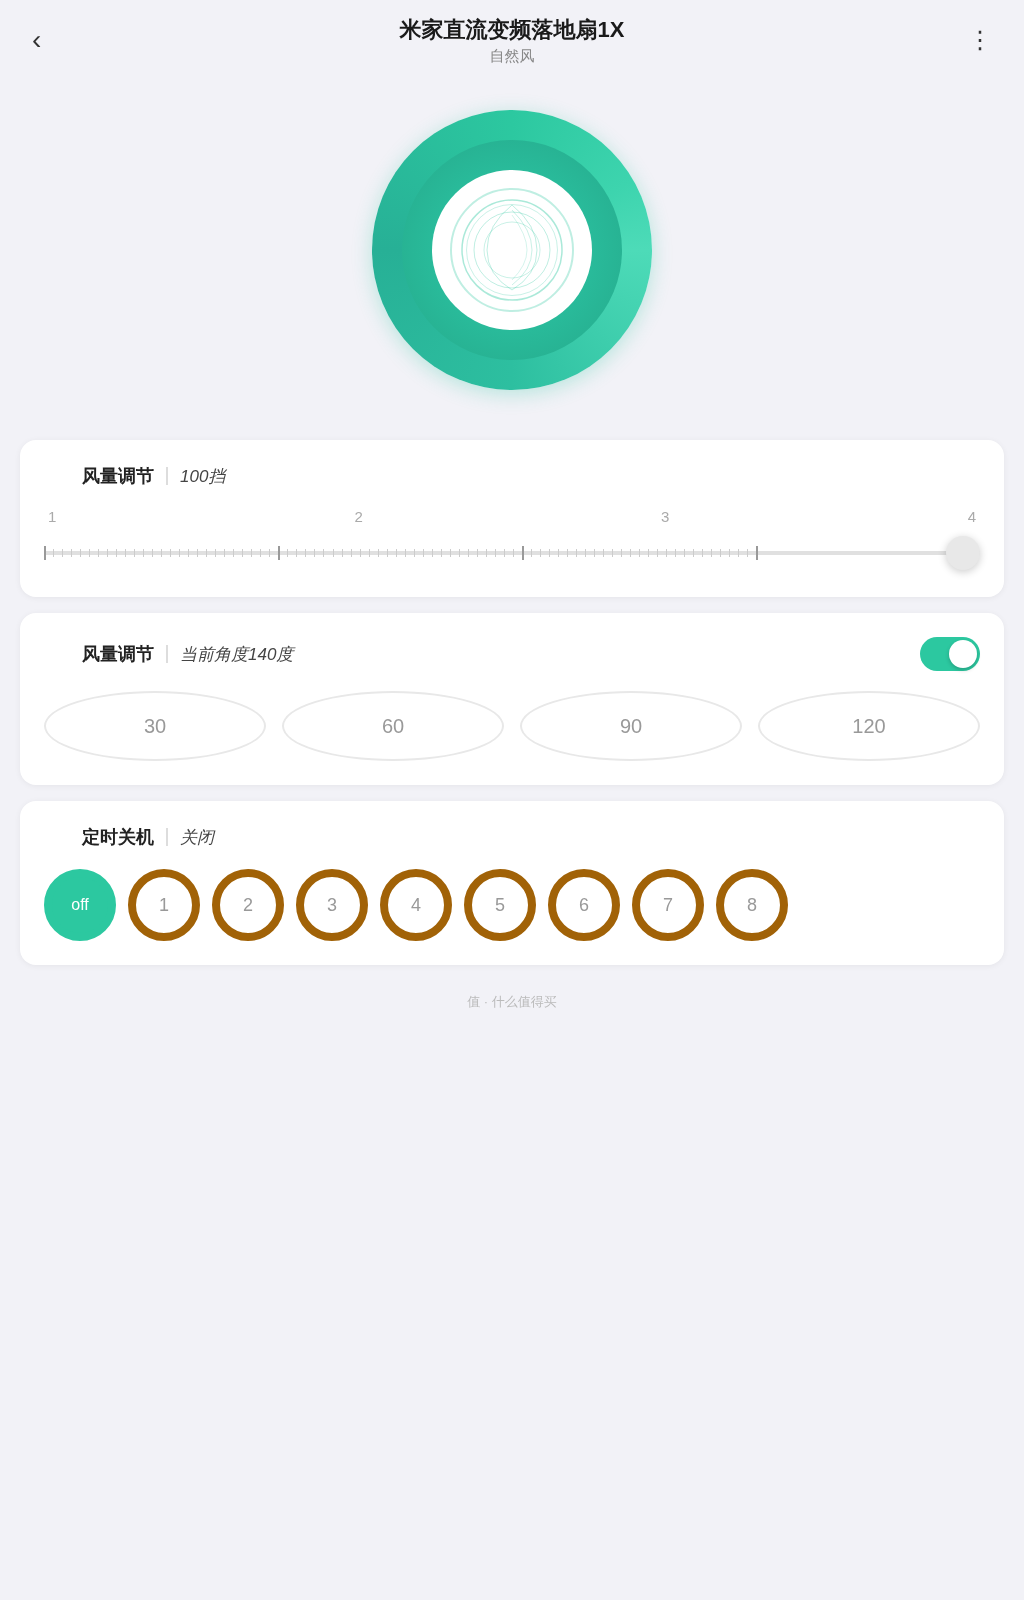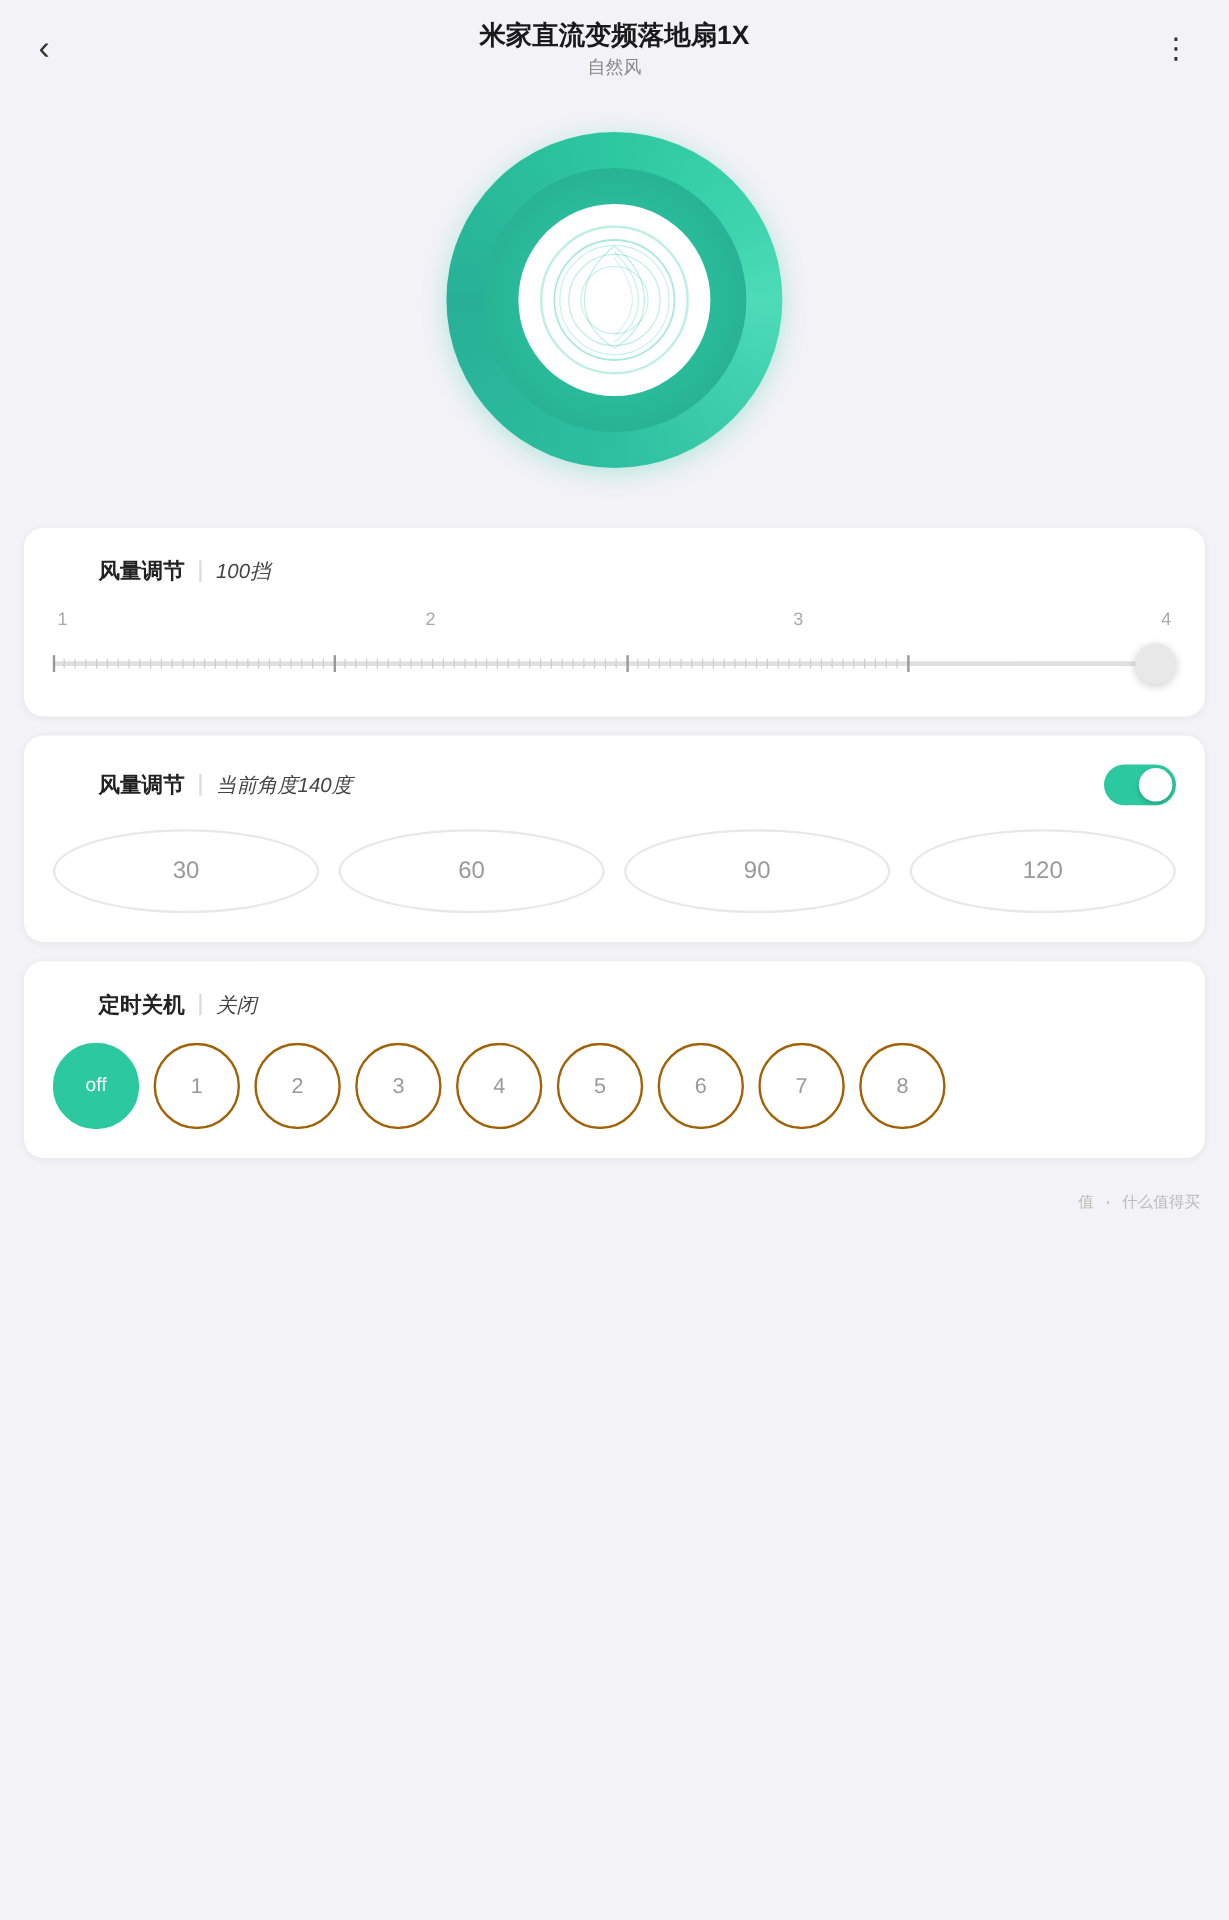--- a/index.html
+++ b/index.html
@@ -249,45 +249,44 @@
     .timer-buttons {
       display: flex;
       gap: 12px;
       margin-top: 16px;
       overflow-x: auto;
     }
     .timer-btn {
       width: 72px;
       height: 72px;
       border-radius: 50%;
-      border: 2px solid #a16207;
+      border: 8px solid #a16207;
       background: white;
       font-size: 18px;
       color: #999;
       cursor: pointer;
       display: flex;
       align-items: center;
       justify-content: center;
       font-weight: 500;
       flex-shrink: 0;
     }
     .timer-btn.active {
       background: #2cc8a0;
       border-color: #2cc8a0;
       color: white;
       font-size: 16px;
     }
 
     
     .watermark {
-      text-align: right;
+      text-align: center;
       padding: 12px 24px 20px;
       font-size: 13px;
       color: #bbb;
-      font-family: Liberation Mono, monospace;
     }
   </style>
 </head>
 <body>
 
 <div class="header">
   <button class="back-btn">‹</button>
   <div class="header-center">
     <div class="header-title">米家直流变频落地扇1X</div>
     <div class="header-subtitle">自然风</div>

